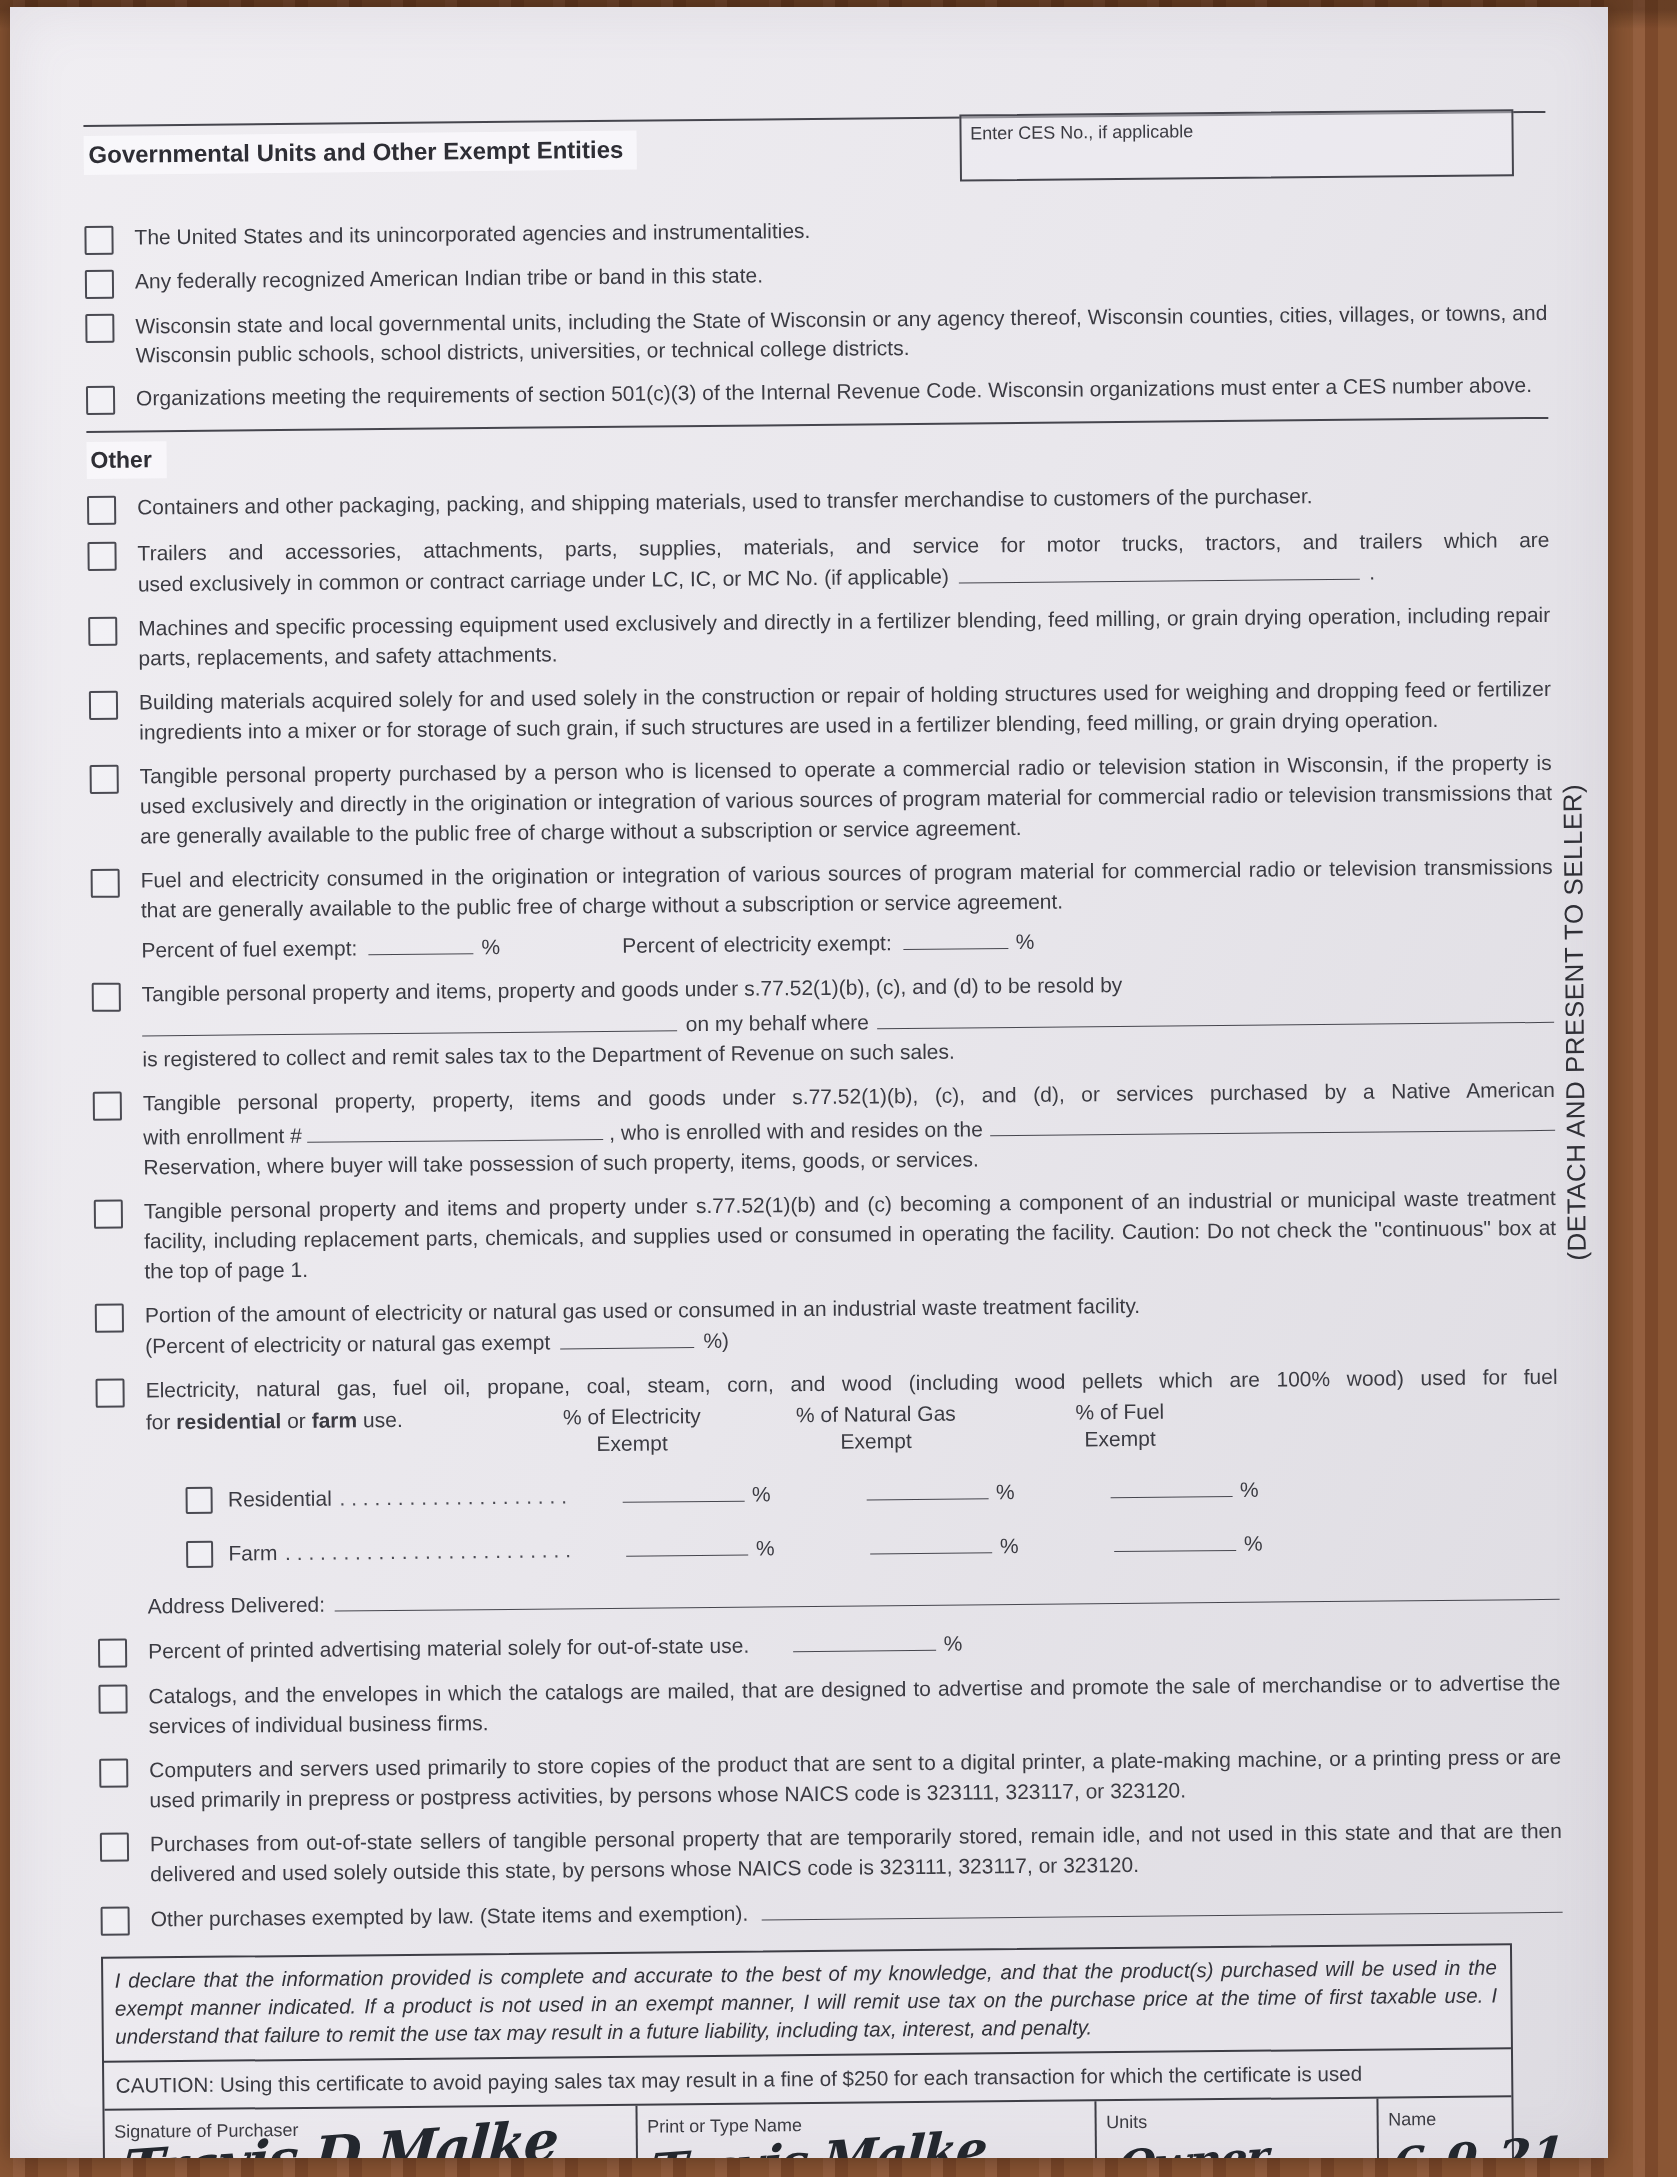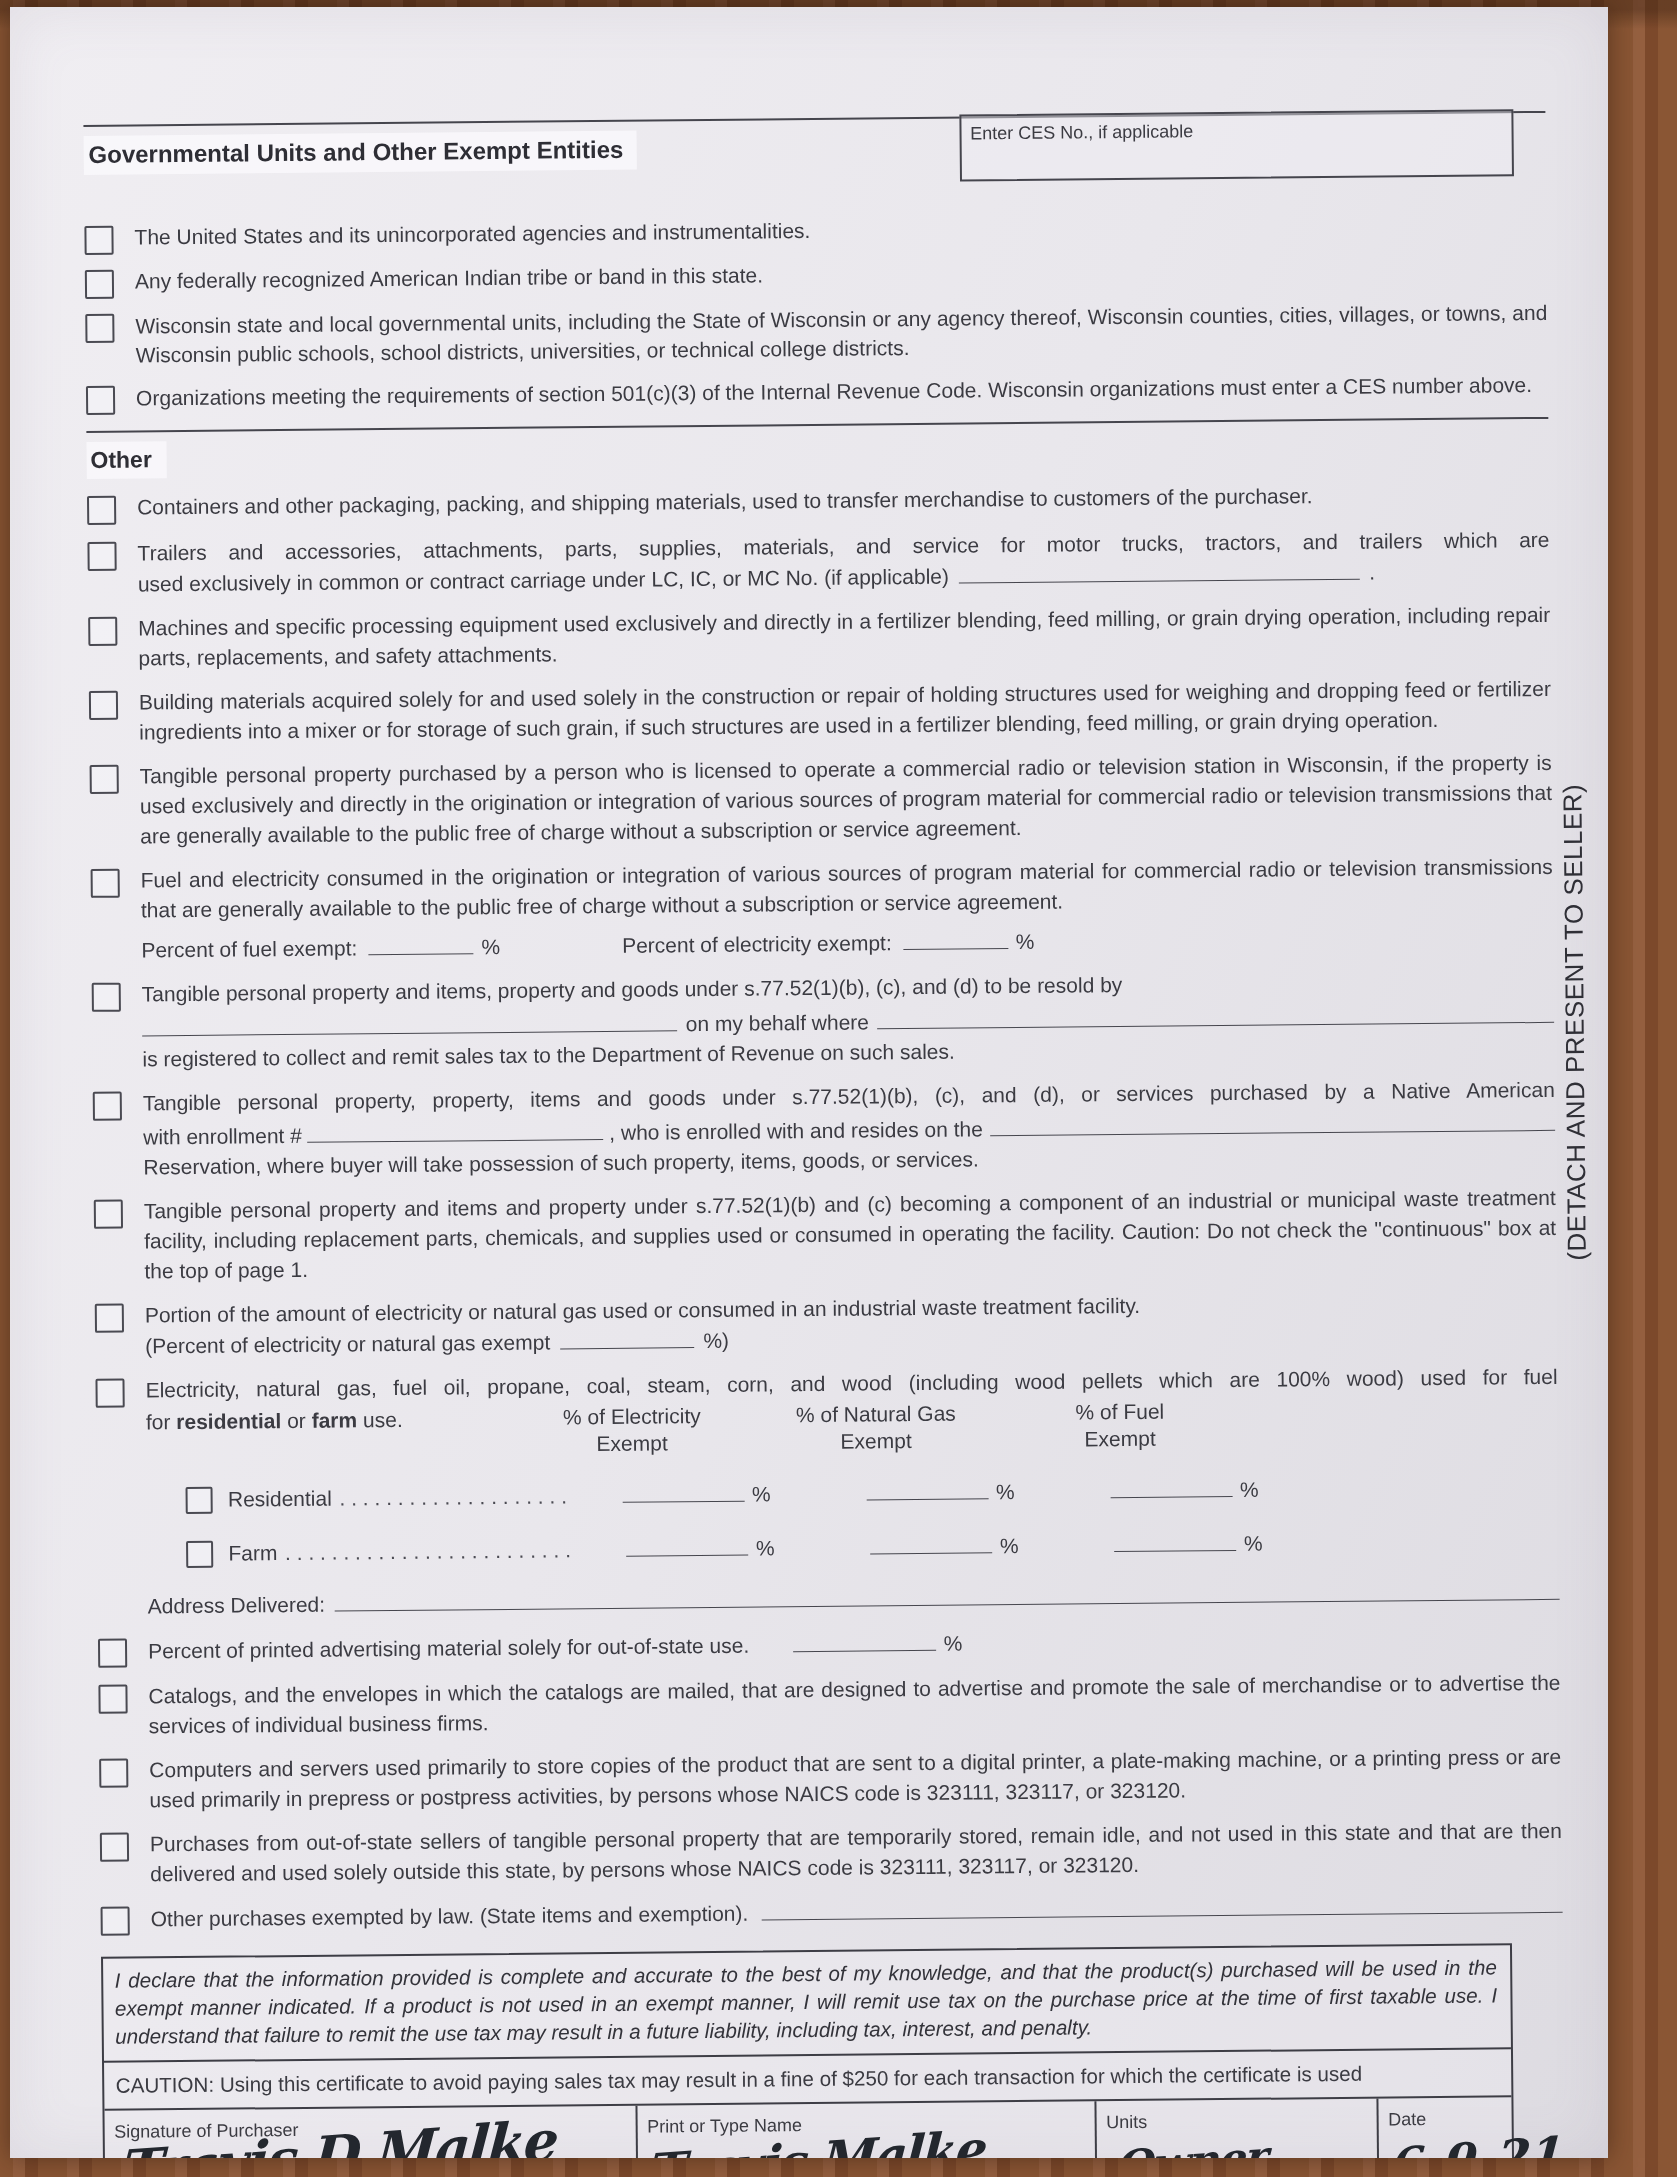--- a/index.html
+++ b/index.html
@@ -330,21 +330,21 @@
           </div>
           <div class="sig-cell c2">
             <span class="sig-lbl">Print or Type Name</span>
             <div class="hand h-name">Travis Malke</div>
           </div>
           <div class="sig-cell c3">
             <span class="sig-lbl">Units</span>
             <div class="hand h-title">Owner</div>
           </div>
           <div class="sig-cell c4">
-            <span class="sig-lbl">Date</span>
+            <span class="sig-lbl">Name</span>
             <div class="hand h-date">6-9-21</div>
           </div>
         </div>
       </div>
 
       
 
     </div>
 
     <div class="detach">(DETACH AND PRESENT TO SELLER)</div>

